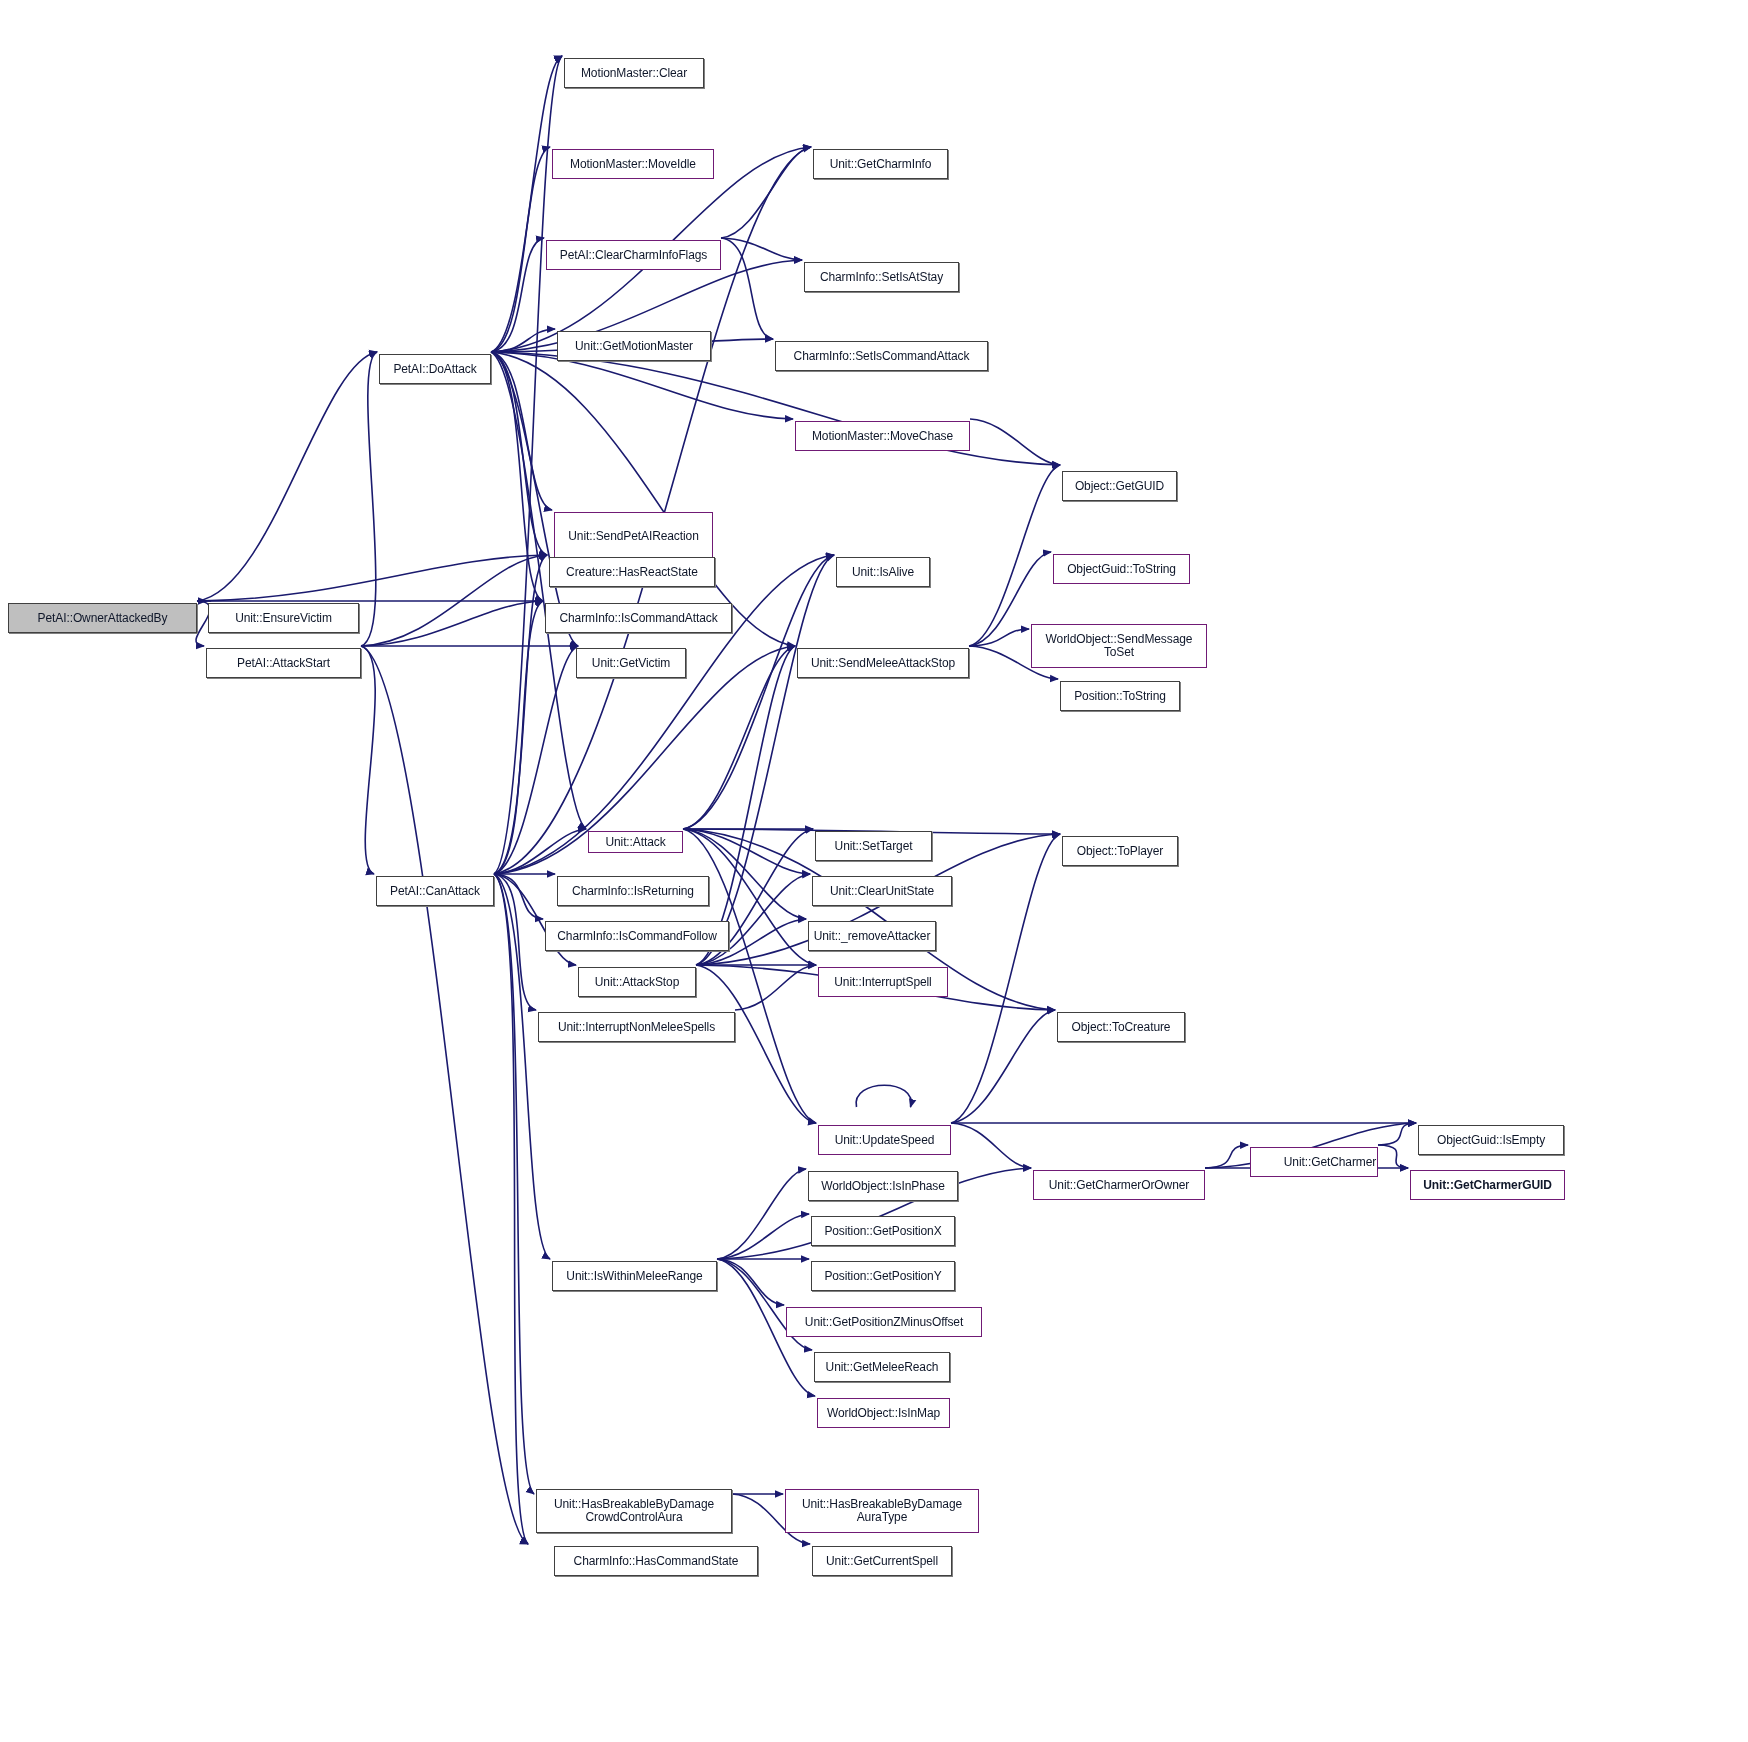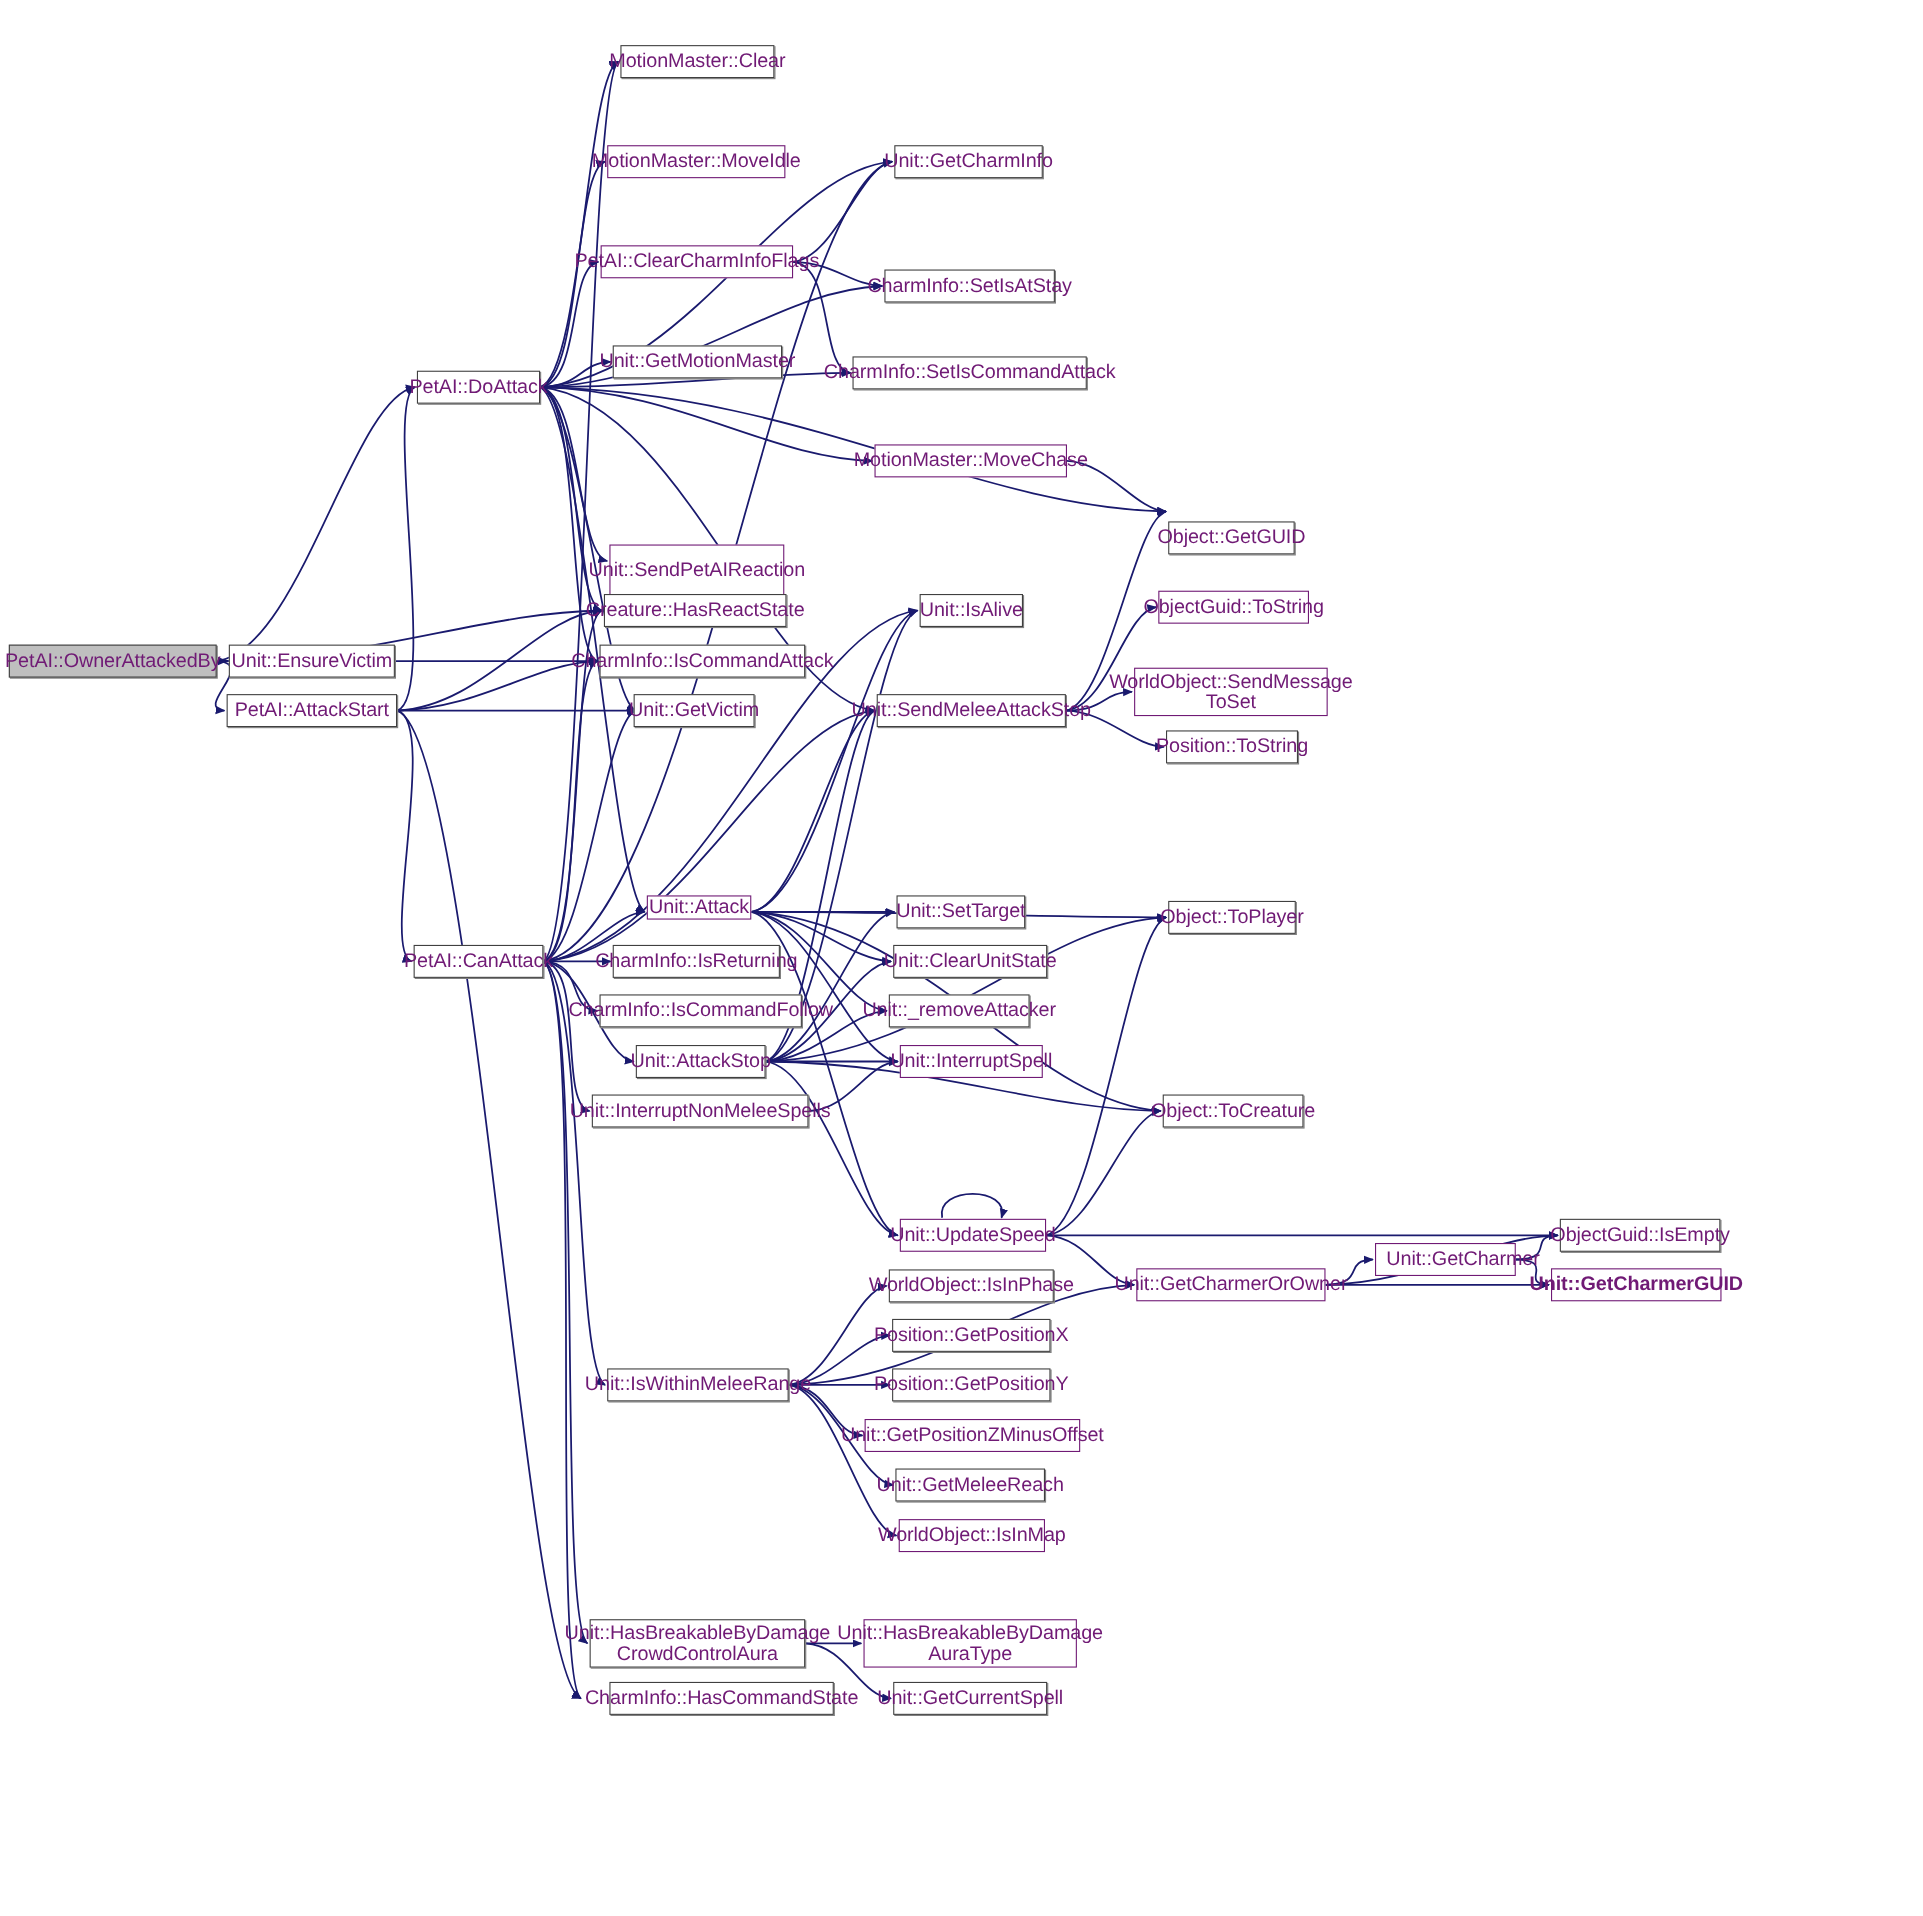--- a/index.html
+++ b/index.html
@@ -26,27 +26,28 @@
   }
   .node {
     position: absolute;
     box-sizing: border-box;
     display: flex;
     align-items: center;
     justify-content: center;
     text-align: center;
     background: #ffffff;
     border: 1px solid #404040;
-    font-size: 18px;
+    font-size: 12px;
     line-height: 1.08;
-    color: #701a75;
+    color: #0f172a;
     white-space: pre-line;
     letter-spacing: -0.1px;
     box-shadow: 1px 1px 0 0 #808080;
     z-index: 5;
+    margin-top: 17px;
   }
   .node.red {
     border: 1px solid #701a75;
     box-shadow: none;
   }
   .node.root {
     background: #bfbfbf;
     border: 1px solid #404040;
   }
 </style>
@@ -157,21 +158,21 @@
       <div class="node" style="left: 379px; top: 337px; width: 112px; height: 30px;">PetAI::DoAttack</div>
       <div class="node" style="left: 376px; top: 859px; width: 118px; height: 30px;">PetAI::CanAttack</div>
       <div class="node" style="left: 564px; top: 41px; width: 140px; height: 30px;">MotionMaster::Clear</div>
       <div class="node red" style="left: 552px; top: 132px; width: 162px; height: 30px;">MotionMaster::MoveIdle</div>
       <div class="node red" style="left: 546px; top: 223px; width: 175px; height: 30px;">PetAI::ClearCharmInfoFlags</div>
       <div class="node" style="left: 557px; top: 314px; width: 154px; height: 30px;">Unit::GetMotionMaster</div>
       <div class="node" style="left: 813px; top: 132px; width: 135px; height: 30px;">Unit::GetCharmInfo</div>
       <div class="node" style="left: 804px; top: 245px; width: 155px; height: 30px;">CharmInfo::SetIsAtStay</div>
       <div class="node" style="left: 775px; top: 324px; width: 213px; height: 30px;">CharmInfo::SetIsCommandAttack</div>
       <div class="node red" style="left: 795px; top: 404px; width: 175px; height: 30px;">MotionMaster::MoveChase</div>
-      <div class="node" style="left: 1062px; top: 474px; width: 115px; height: 30px; text-align: center;">Object::GetGUID</div>
+      <div class="node" style="left: 1062px; top: 454px; width: 115px; height: 30px; text-align: center;">Object::GetGUID</div>
       <div class="node red" style="left: 554px; top: 495px; width: 159px; height: 48px;">Unit::SendPetAIReaction</div>
       <div class="node" style="left: 549px; top: 540px; width: 166px; height: 30px;">Creature::HasReactState</div>
       <div class="node" style="left: 545px; top: 586px; width: 187px; height: 30px;">CharmInfo::IsCommandAttack</div>
       <div class="node" style="left: 576px; top: 631px; width: 110px; height: 30px;">Unit::GetVictim</div>
       <div class="node" style="left: 836px; top: 540px; width: 94px; height: 30px;">Unit::IsAlive</div>
       <div class="node red" style="left: 1053px; top: 537px; width: 137px; height: 30px;">ObjectGuid::ToString</div>
       <div class="node red" style="left: 1031px; top: 607px; width: 176px; height: 44px;">WorldObject::SendMessage
 ToSet</div>
       <div class="node" style="left: 797px; top: 631px; width: 172px; height: 30px;">Unit::SendMeleeAttackStop</div>
       <div class="node" style="left: 1060px; top: 664px; width: 120px; height: 30px;">Position::ToString</div>

